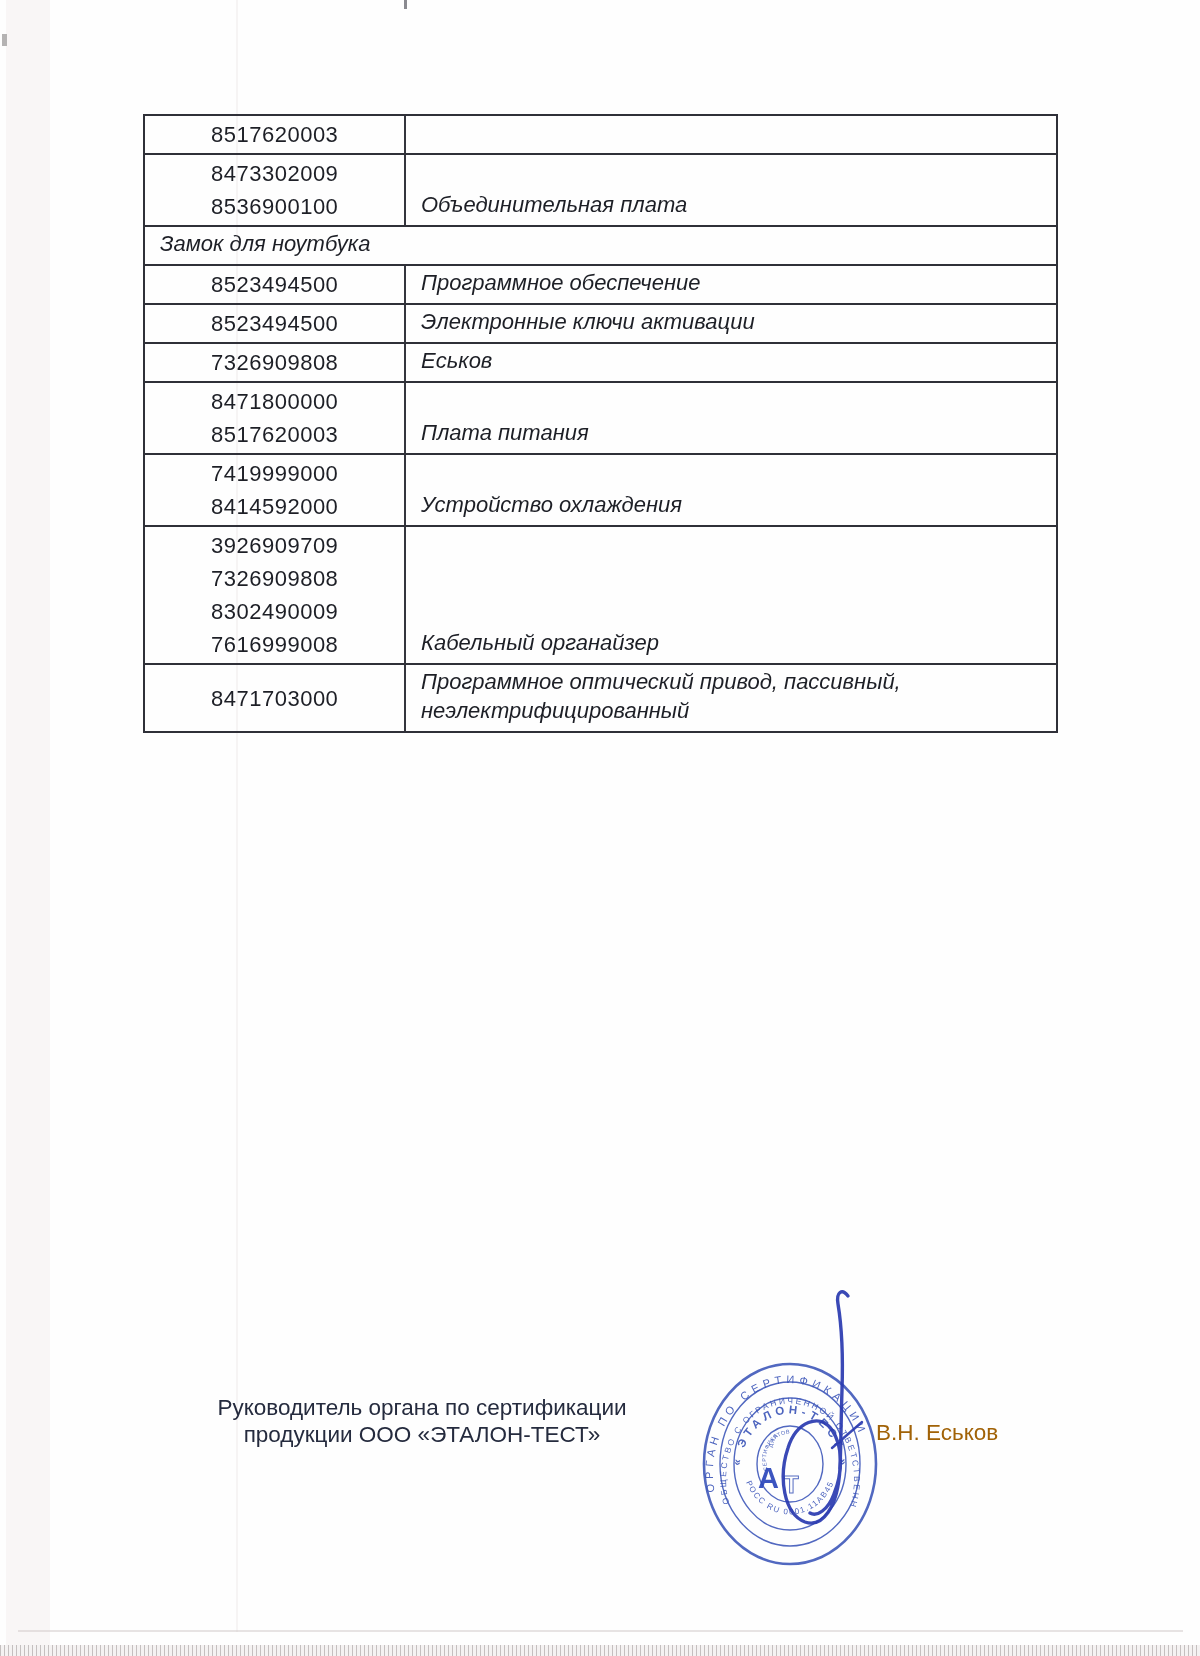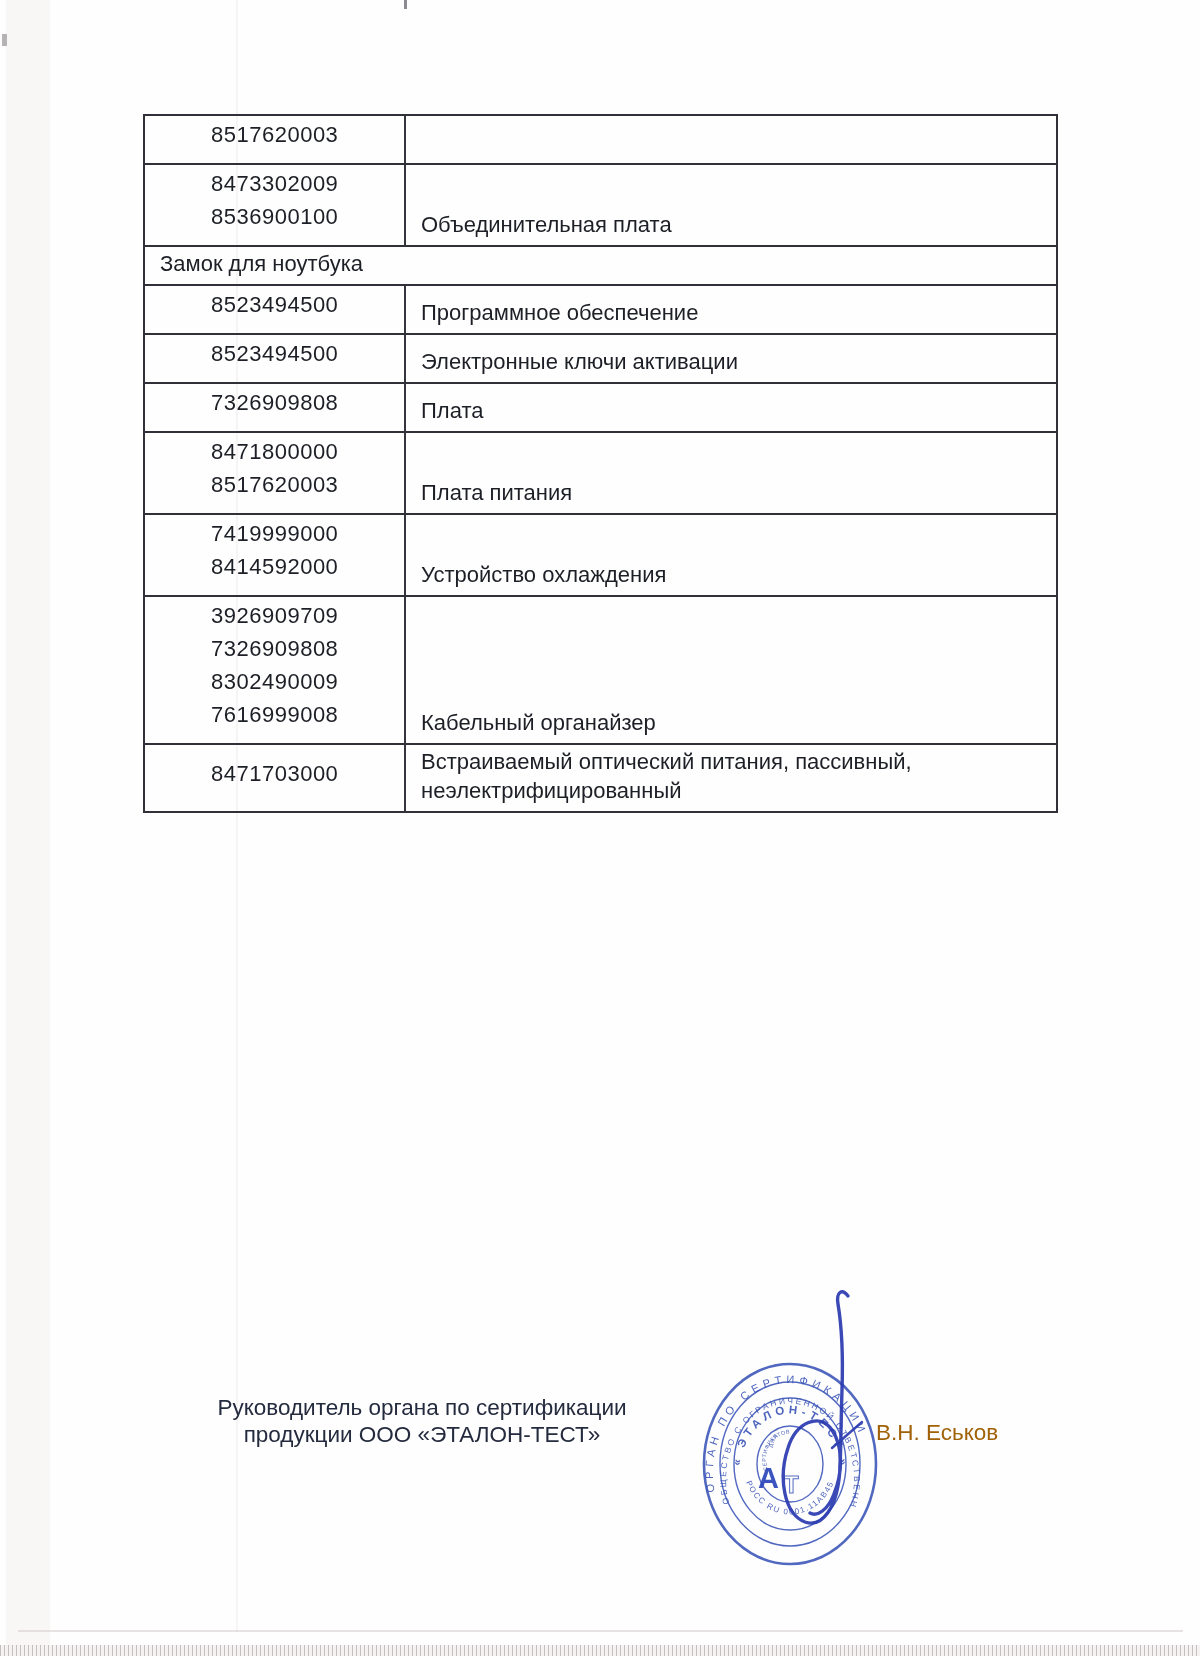--- a/index.html
+++ b/index.html
@@ -22,28 +22,28 @@
   .code-table{
     position:absolute;left:143px;top:114px;width:915px;
     border:2px solid #2f3038;box-sizing:border-box;
     background:transparent;
   }
   .t-row{display:flex;border-top:2px solid #2f3038;}
   .t-row:first-child{border-top:none;}
   .cell{box-sizing:border-box;}
   .cell-codes{
     width:261px;border-right:2px solid #34353d;
-    padding:2px 0 12px 66px;
+    padding:2px 0 2px 66px;
     display:flex;flex-direction:column;justify-content:center;
   }
   .code{height:33px;line-height:33px;font-size:22px;letter-spacing:.5px;color:#1d1f26;white-space:nowrap;}
   .cell-desc{
     flex:1;padding:2px 14px 6px 15px;
     display:flex;align-items:flex-end;
-    font-size:22px;line-height:29px;color:#1d1f26;
+    font-size:22px;line-height:29px;color:#1d1f26;font-style:italic;
   }
 
   
   .signatory-title{
     position:absolute;left:152px;top:1394px;width:540px;
     font-size:22.5px;line-height:27px;color:#252b3e;text-align:center;
   }
   .signatory-name{
     position:absolute;left:876px;top:1420px;
     font-size:22.5px;color:#a16207;z-index:6;white-space:nowrap;
@@ -100,21 +100,21 @@
       </div>
       <div class="cell cell-desc">
         <div>Электронные ключи активации</div>
       </div>
     </div>
     <div class="t-row">
       <div class="cell cell-codes">
         <div class="code">7326909808</div>
       </div>
       <div class="cell cell-desc">
-        <div>Плата</div>
+        <div>Еськов</div>
       </div>
     </div>
     <div class="t-row">
       <div class="cell cell-codes">
         <div class="code">8471800000</div>
         <div class="code">8517620003</div>
       </div>
       <div class="cell cell-desc">
         <div>Плата питания</div>
       </div>
@@ -137,21 +137,21 @@
       </div>
       <div class="cell cell-desc">
         <div>Кабельный органайзер</div>
       </div>
     </div>
     <div class="t-row">
       <div class="cell cell-codes">
         <div class="code">8471703000</div>
       </div>
       <div class="cell cell-desc">
-        <div>Встраиваемый оптический питания, пассивный, неэлектрифицированный</div>
+        <div>Программное оптический привод, пассивный, неэлектрифицированный</div>
       </div>
     </div>
   </div>
 
 <div class="signatory-title">
   <div>Руководитель органа по сертификации</div>
   <div>продукции ООО «ЭТАЛОН-ТЕСТ»</div>
 </div>
 <div class="signatory-name">В.Н. Еськов</div>
 

